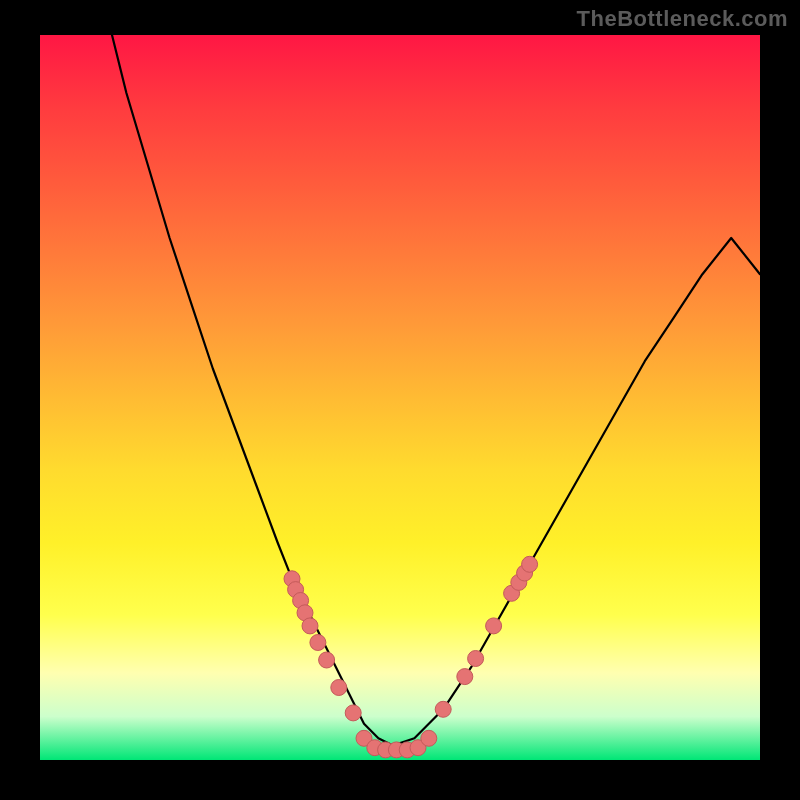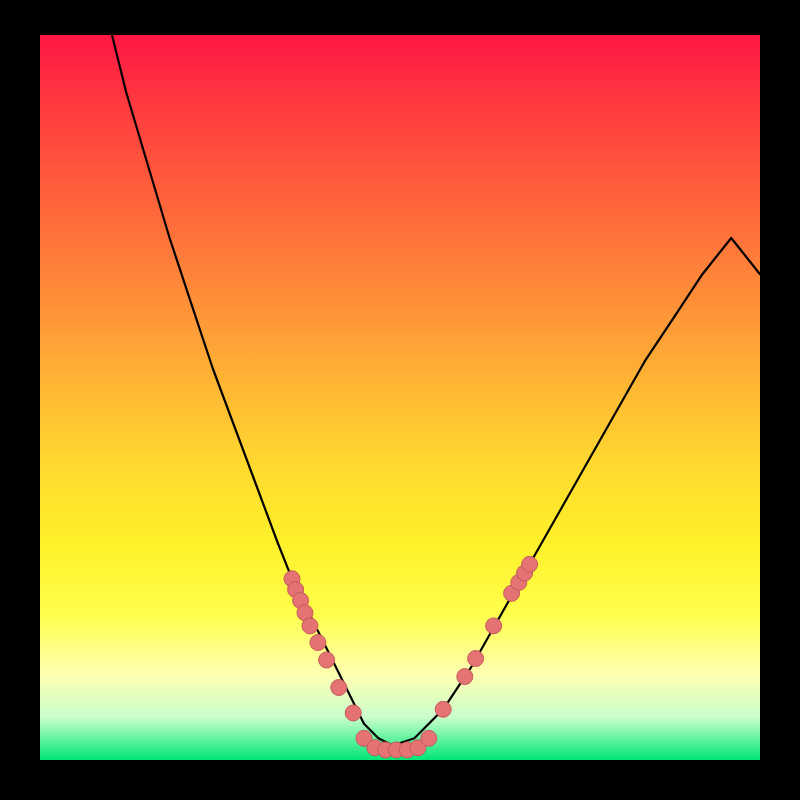--- a/index.html
+++ b/index.html
@@ -86,13 +86,14 @@
           <circle cx="424.8" cy="641.6" r="8" fill="#e57373" stroke="#c45a5a" stroke-width="1"></circle>
           <circle cx="435.6" cy="623.5" r="8" fill="#e57373" stroke="#c45a5a" stroke-width="1"></circle>
           <circle cx="453.6" cy="590.9" r="8" fill="#e57373" stroke="#c45a5a" stroke-width="1"></circle>
           <circle cx="471.6" cy="558.3" r="8" fill="#e57373" stroke="#c45a5a" stroke-width="1"></circle>
           <circle cx="478.8" cy="547.4" r="8" fill="#e57373" stroke="#c45a5a" stroke-width="1"></circle>
           <circle cx="484.6" cy="538.0" r="8" fill="#e57373" stroke="#c45a5a" stroke-width="1"></circle>
           <circle cx="489.6" cy="529.3" r="8" fill="#e57373" stroke="#c45a5a" stroke-width="1"></circle>
         </g>
     </svg>
   </div>
+  <div class="watermark">TheBottleneck.com</div>
 </div>
 
 </body></html>

